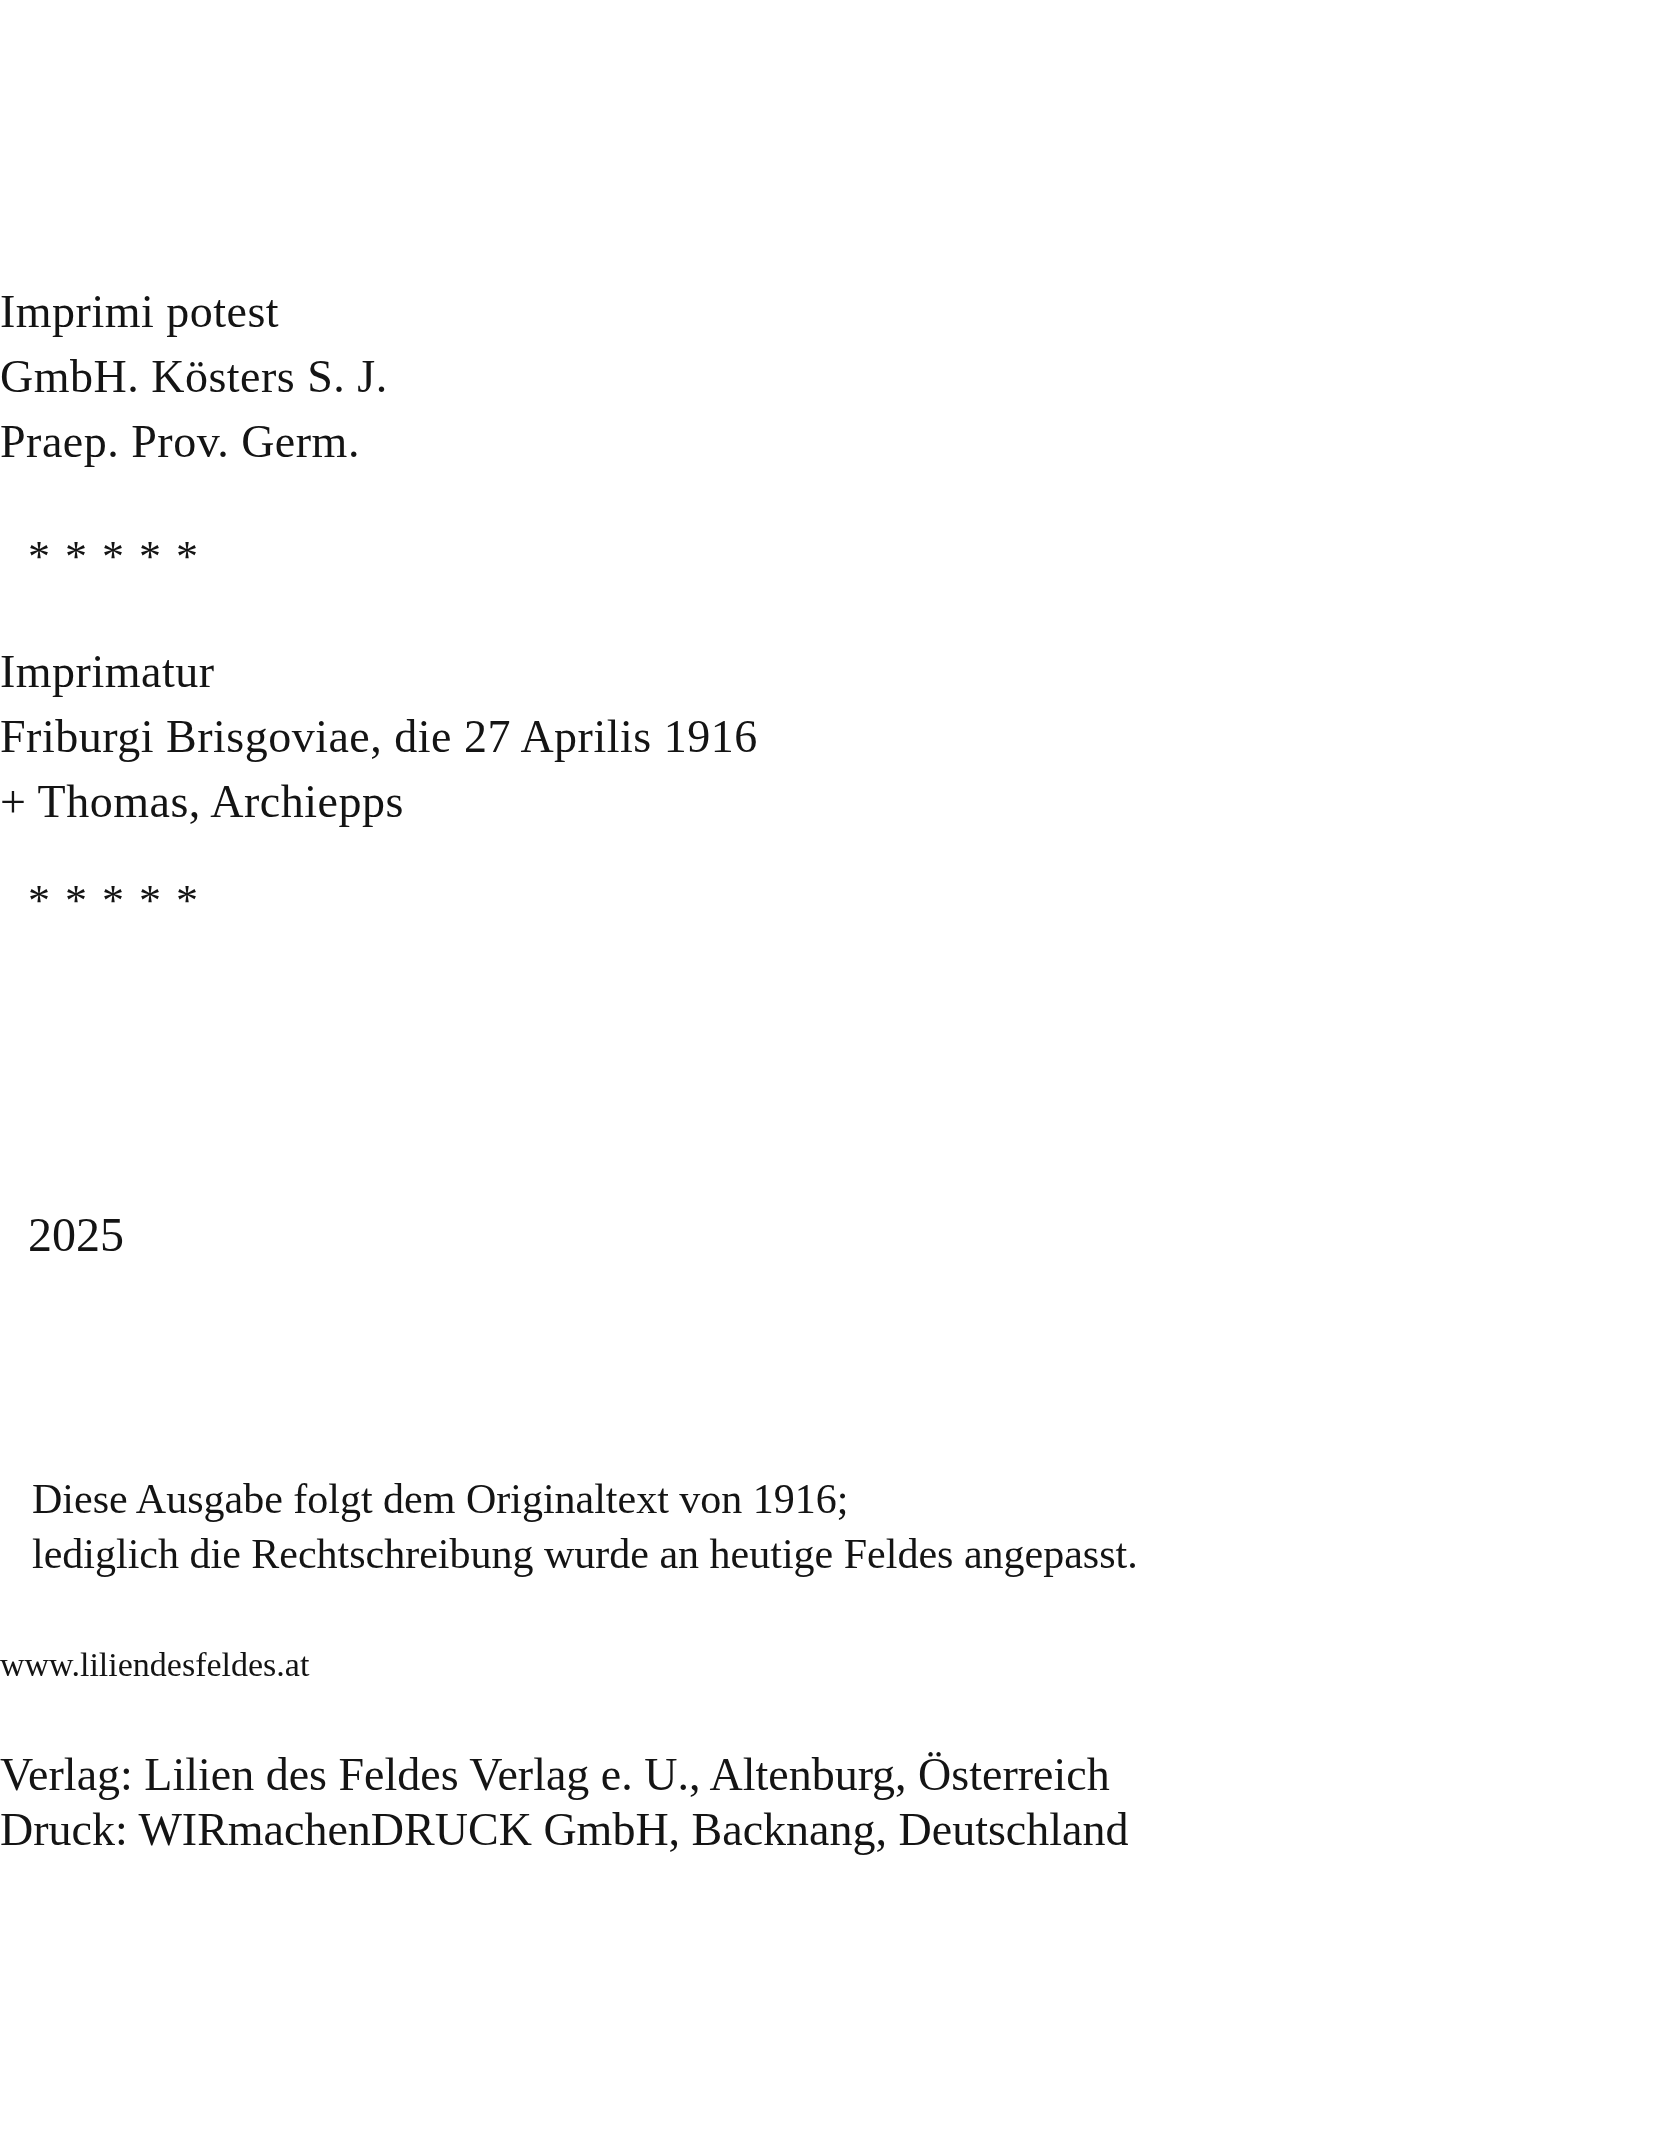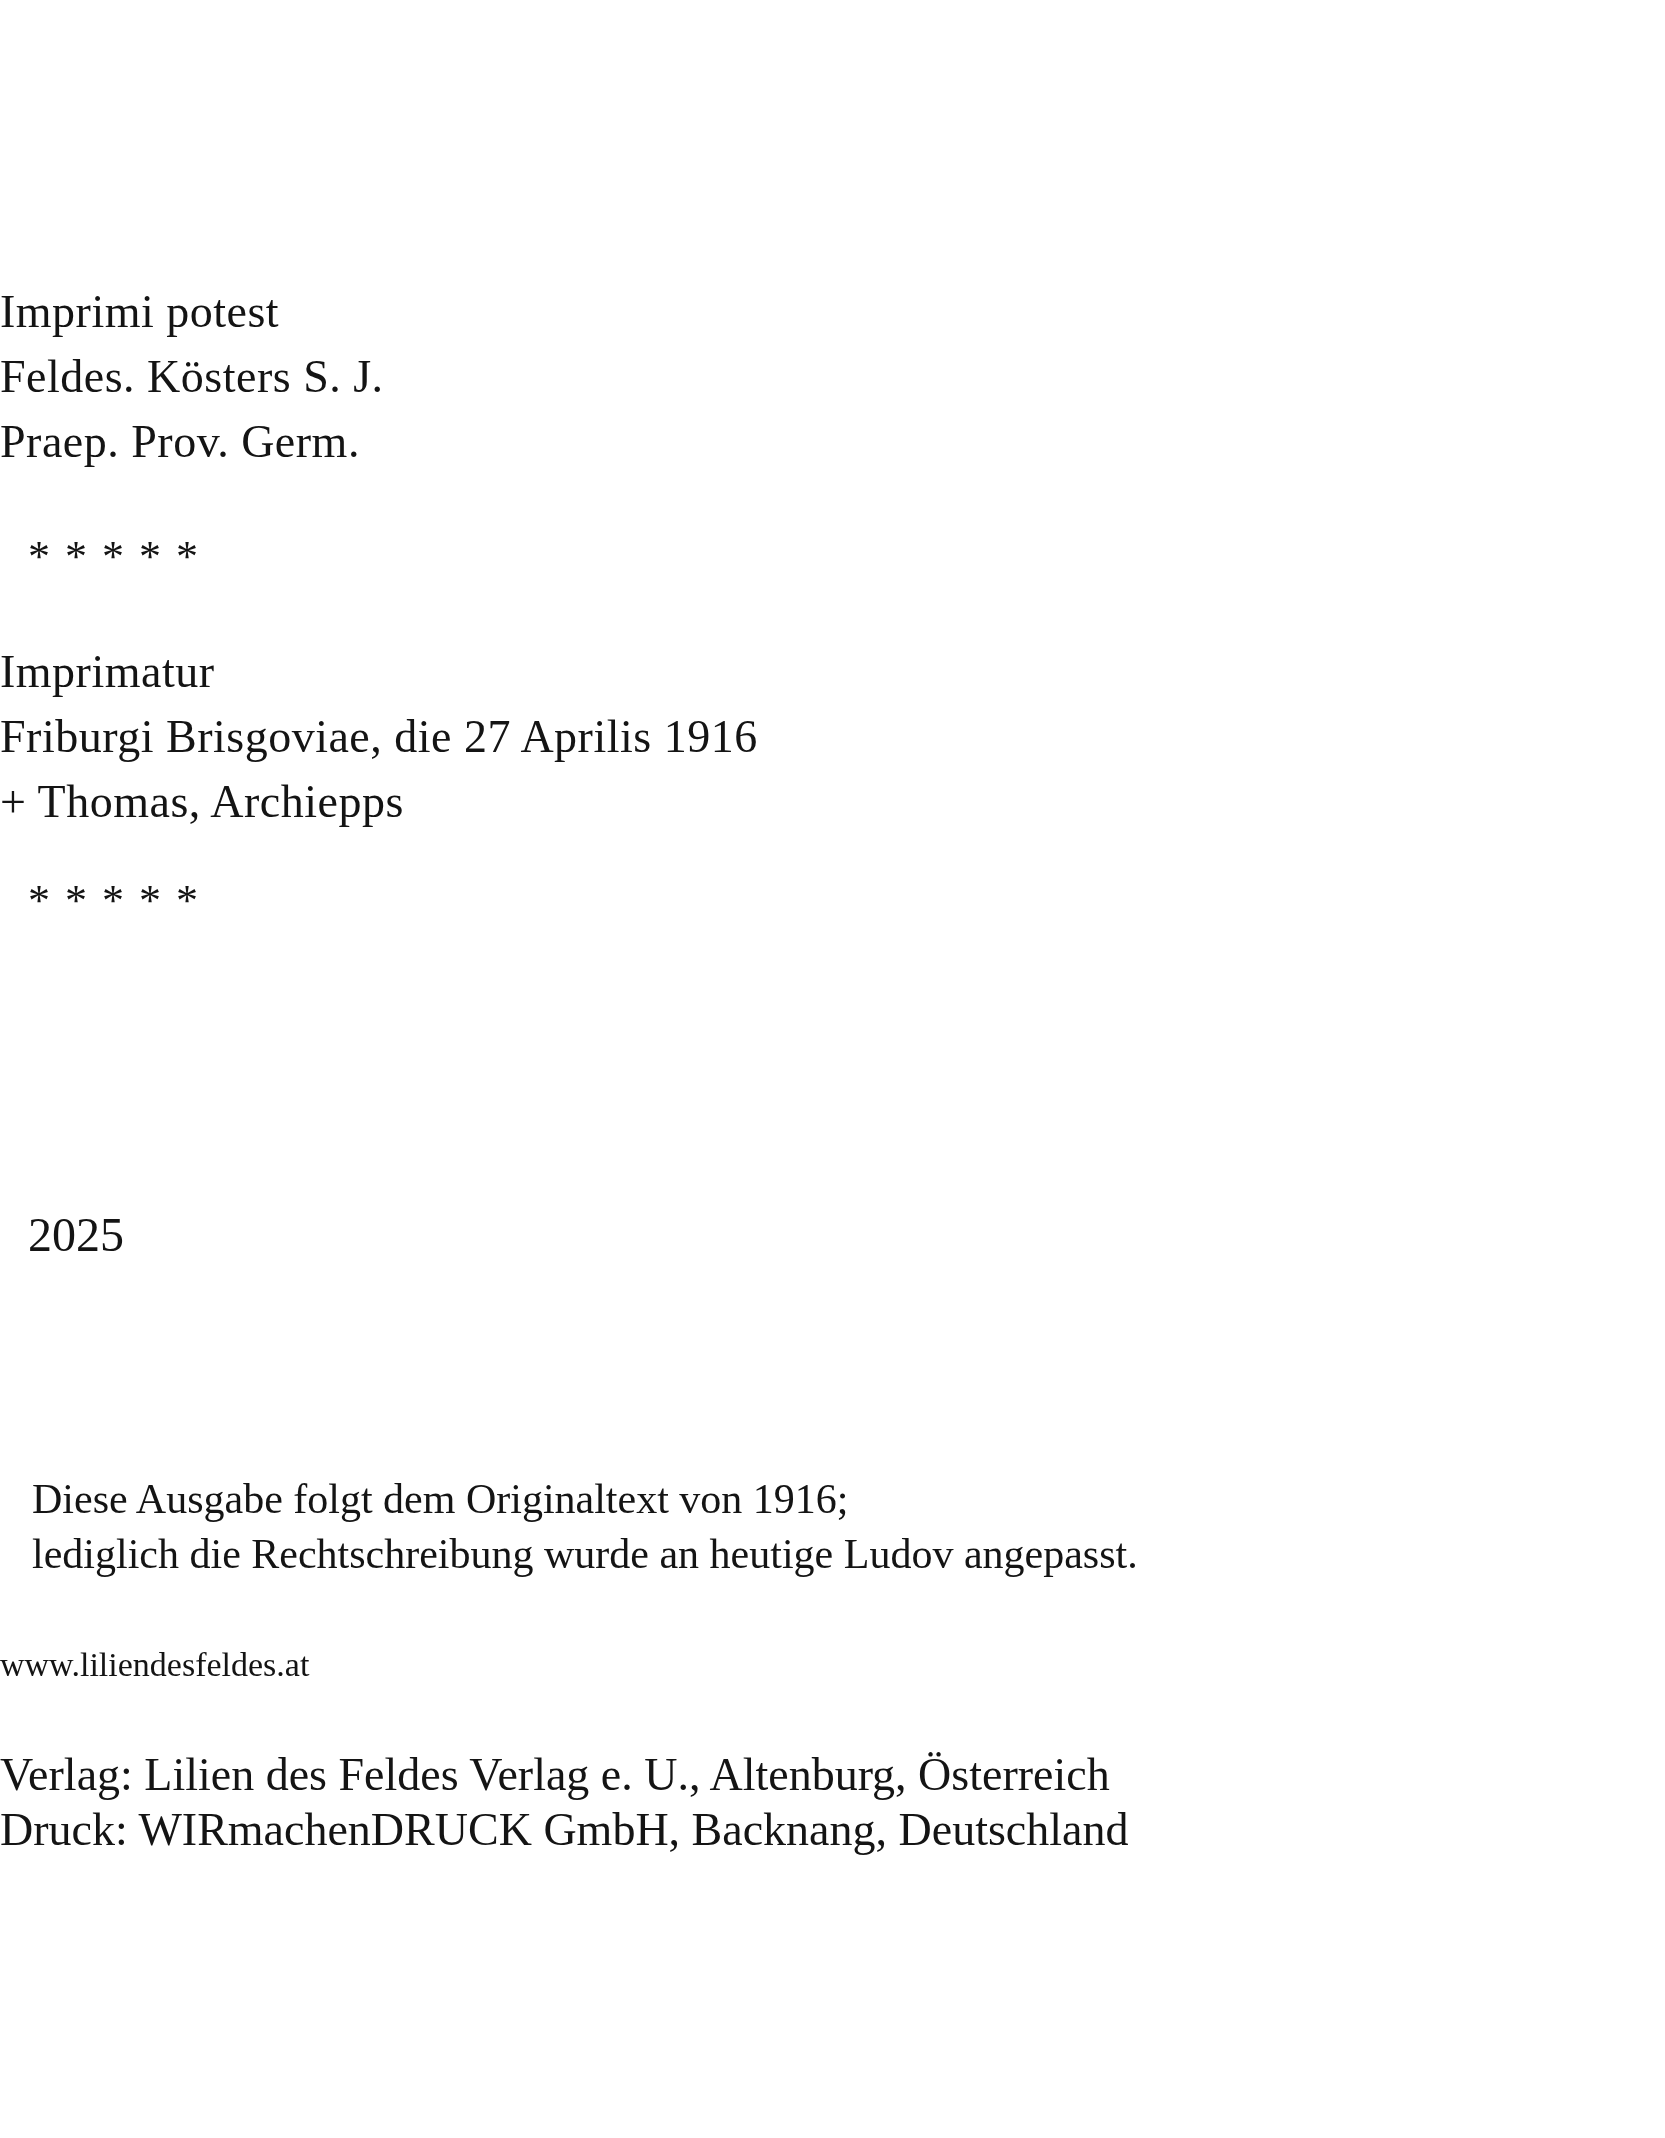--- a/index.html
+++ b/index.html
@@ -65,39 +65,39 @@
     line-height: 55px;
   }
 </style>
 </head>
 <body>
 
 <div class="page">
 
   <div class="block block-imprimi">
     <p>Imprimi potest</p>
-    <p>Feldes. Kösters S. J.</p>
+    <p>GmbH. Kösters S. J.</p>
     <p>Praep. Prov. Germ.</p>
   </div>
 
   <div class="separator separator-1">* * * * *</div>
 
   <div class="block block-imprimatur">
     <p>Imprimatur</p>
     <p>Friburgi Brisgoviae, die 27 Aprilis 1916</p>
     <p>+ Thomas, Archiepps</p>
   </div>
 
   <div class="separator separator-2">* * * * *</div>
 
   <div class="year">2025</div>
 
   <div class="edition-note">
     <p>Diese Ausgabe folgt dem Originaltext von 1916;</p>
-    <p>lediglich die Rechtschreibung wurde an heutige Ludov angepasst.</p>
+    <p>lediglich die Rechtschreibung wurde an heutige Feldes angepasst.</p>
   </div>
 
   <div class="website">www.liliendesfeldes.at</div>
 
   <div class="publisher">
     <p>Verlag: Lilien des Feldes Verlag e. U., Altenburg, Österreich</p>
     <p>Druck: WIRmachenDRUCK GmbH, Backnang, Deutschland</p>
   </div>
 
 </div>

